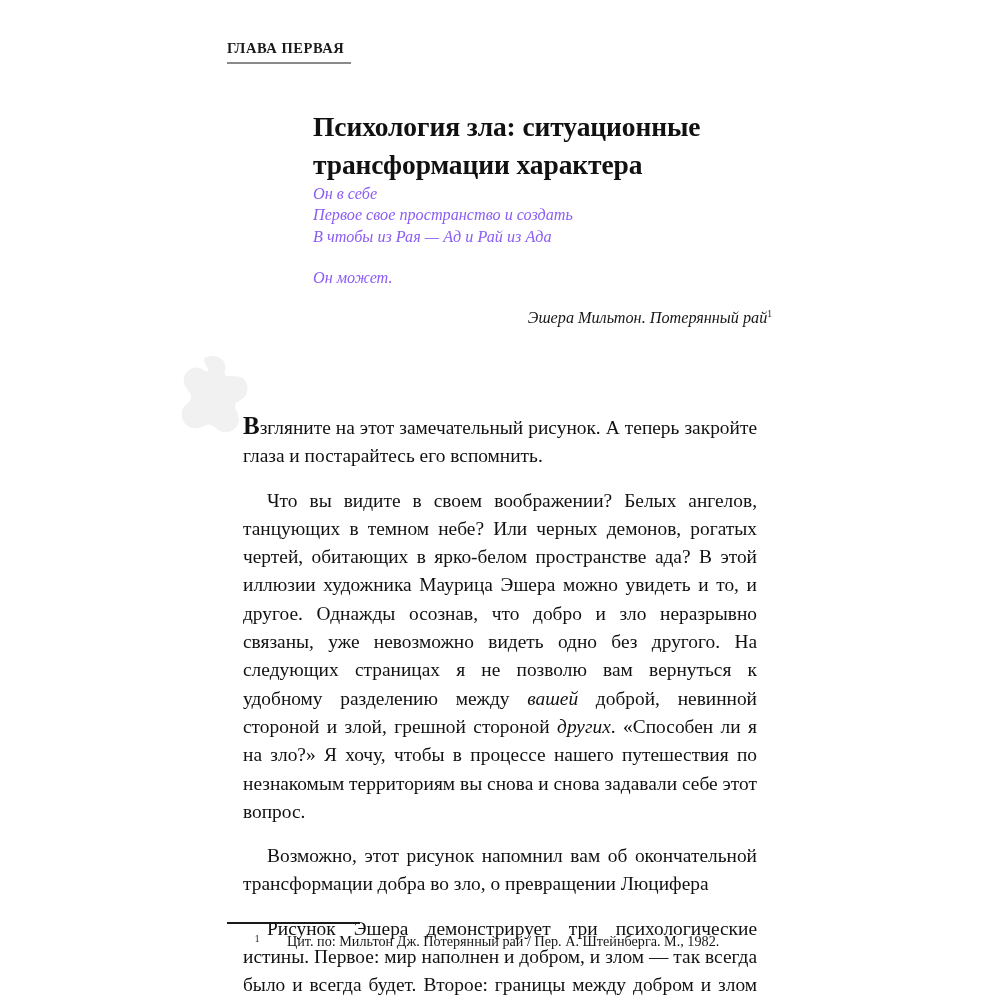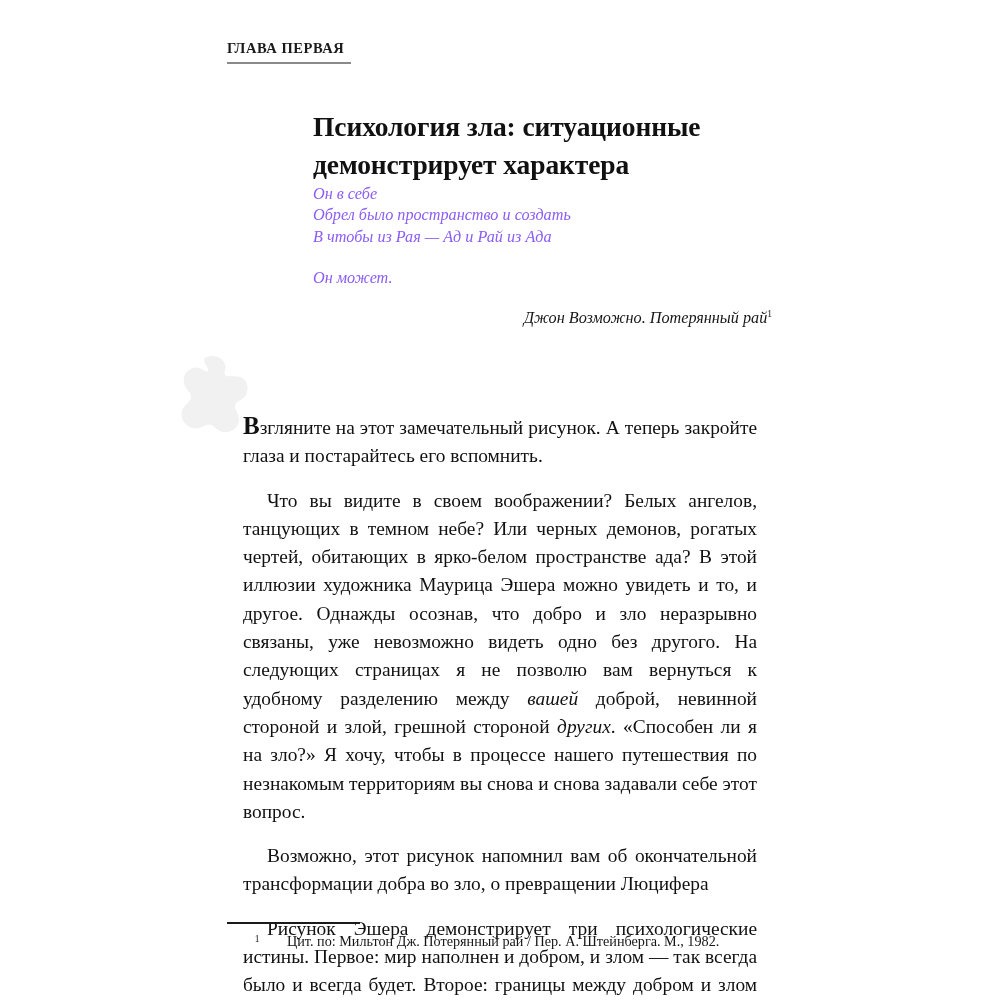--- a/index.html
+++ b/index.html
@@ -179,30 +179,30 @@
     </svg>
   </div>
 
   <div class="chapter-label-wrap">
     <div class="chapter-label">ГЛАВА ПЕРВАЯ</div>
     <div class="chapter-rule"></div>
   </div>
 
   <h1 class="chapter-title">
     <span>Психология зла: ситуационные</span><br>
-    <span>демонстрирует характера</span>
+    <span>трансформации характера</span>
   </h1>
 
   <div class="epigraph">
     <div class="epigraph-line">Он в себе</div>
-    <div class="epigraph-line">Обрел было пространство и создать</div>
+    <div class="epigraph-line">Первое свое пространство и создать</div>
     <div class="epigraph-line">В чтобы из Рая — Ад и Рай из Ада</div>
     <div class="epigraph-gap"></div>
     <div class="epigraph-line">Он может.</div>
-    <div class="epigraph-attrib"><span>Джон Возможно. Потерянный рай</span><sup>1</sup></div>
+    <div class="epigraph-attrib"><span>Эшера Мильтон. Потерянный рай</span><sup>1</sup></div>
   </div>
 
   <div class="body-col">
 
     <p class="first"><span class="initial-cap">В</span><span>зглянитe на этот замечательный рисунок. А теперь закройте глаза и постарайтесь его вспомнить.</span></p>
 
     <p class="indent"><span>Что вы видите в своем воображении? Белых ангелов, танцующих в темном небе? Или черных демонов, рогатых чертей, обитающих в ярко-белом пространстве ада? В этой иллюзии художника Маурица Эшера можно увидеть и то, и другое. Однажды осознав, что добро и зло неразрывно связаны, уже невозможно видеть одно без другого. На следующих страницах я не позволю вам вернуться к удобному разделению между </span><em>вашей</em><span> доброй, невинной стороной и злой, грешной стороной </span><em>других</em><span>. «Способен ли я на зло?» Я хочу, чтобы в процессе нашего путешествия по незнакомым территориям вы снова и снова задавали себе этот вопрос.</span></p>
 
     <p class="indent">Возможно, этот рисунок напомнил вам об окончательной трансформации добра во зло, о превращении Люцифера</p>
 

